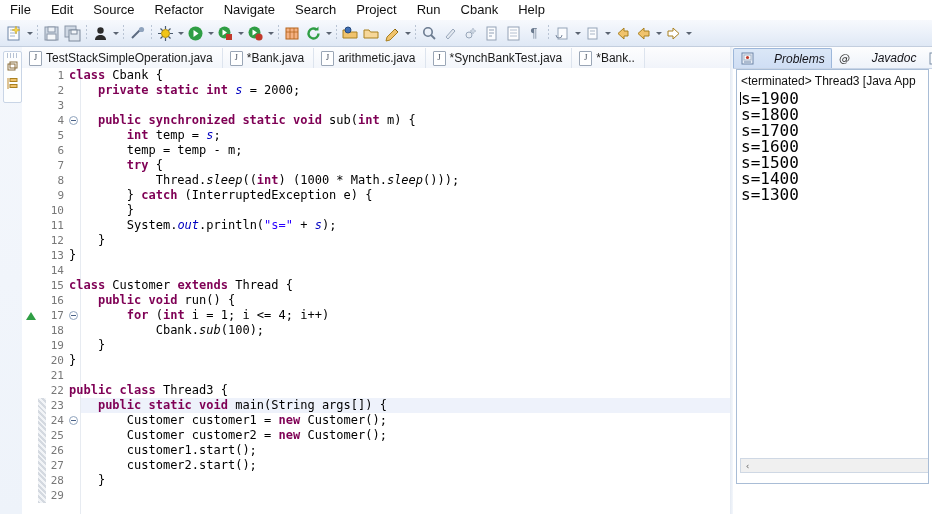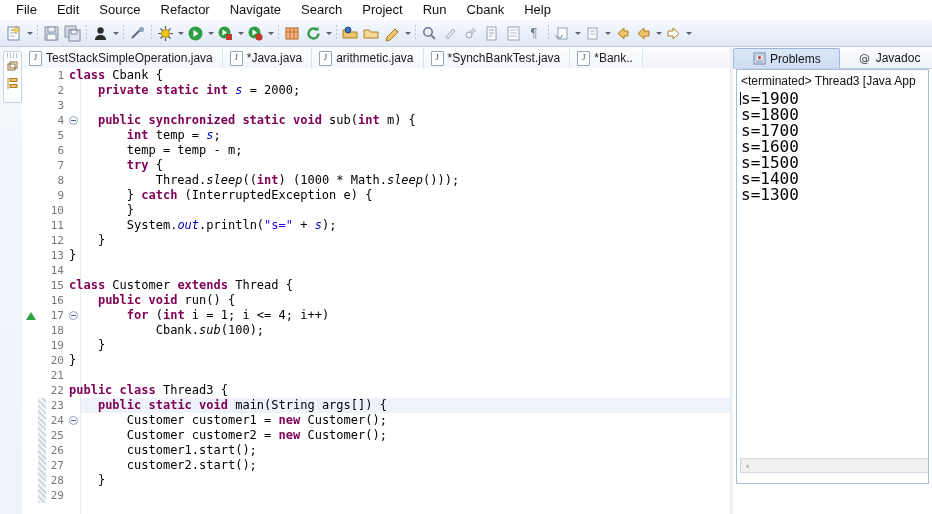--- a/index.html
+++ b/index.html
@@ -9,21 +9,21 @@
     font-family:"Liberation Sans", sans-serif;
     font-size:12px;color:#000;
     -webkit-font-smoothing:antialiased;
   }
   #app{position:relative;width:932px;height:514px;overflow:hidden;background:#fbfcfe;}
 
   
   .menubar{
     height:20px;display:flex;align-items:center;
     background:#ffffff;
-    padding-left:6px;
+    padding-left:0;
   }
   .menubar .mi{
     font-size:13px;color:#111;padding:1px 10px 2px 10px;white-space:nowrap;
     font-family:"Liberation Sans", sans-serif;
   }
 
   
   .toolbar{
     height:27px;
     background:linear-gradient(to bottom,#f7f9fd 0%,#eaf0f9 55%,#dfe8f5 100%);
@@ -125,22 +125,22 @@
   }
 
   
   .rightview{position:absolute;left:733px;top:0;width:199px;height:467px;background:#fff;}
   .vtabrow{
     height:21px;display:flex;align-items:flex-end;overflow:hidden;
     background:linear-gradient(to bottom,#fdfdfe 0%,#eef3fa 100%);
     border-bottom:1px solid #c8d4e6;
   }
   .vtab{
-    height:20px;display:flex;align-items:center;gap:4px;padding:0 18px;
-    font-size:12px;white-space:nowrap;color:#14141a;box-sizing:border-box;
+    height:20px;display:flex;align-items:center;gap:20px;padding:0 6px;
+    font-size:12px;white-space:nowrap;color:#14141a;box-sizing:border-box;font-style:italic;
   }
   .vtab.active{
     background:linear-gradient(to bottom,#dbe7f7 0%,#cfdef4 100%);
     border:1px solid #9db7da;border-bottom:none;border-radius:2px 2px 0 0;
   }
   .consolewrap{
     position:absolute;left:3px;top:22px;width:193px;height:415px;
     background:#fff;border:1px solid #a9bdd6;box-sizing:border-box;overflow:hidden;
   }
   .conhead{
@@ -378,21 +378,21 @@
     </div>
 
     <div class="editorarea">
       <div class="tabrow" id="editor-tabs">
           <div class="etab">
             <span class="jicon">J</span>
             <span>TestStackSimpleOperation.java</span>
           </div>
           <div class="etab">
             <span class="jicon">J</span>
-            <span>*Java.java</span>
+            <span>*Bank.java</span>
           </div>
           <div class="etab">
             <span class="jicon">J</span>
             <span>arithmetic.java</span>
           </div>
           <div class="etab">
             <span class="jicon">J</span>
             <span>*SynchBankTest.java</span>
           </div>
           <div class="etab">

